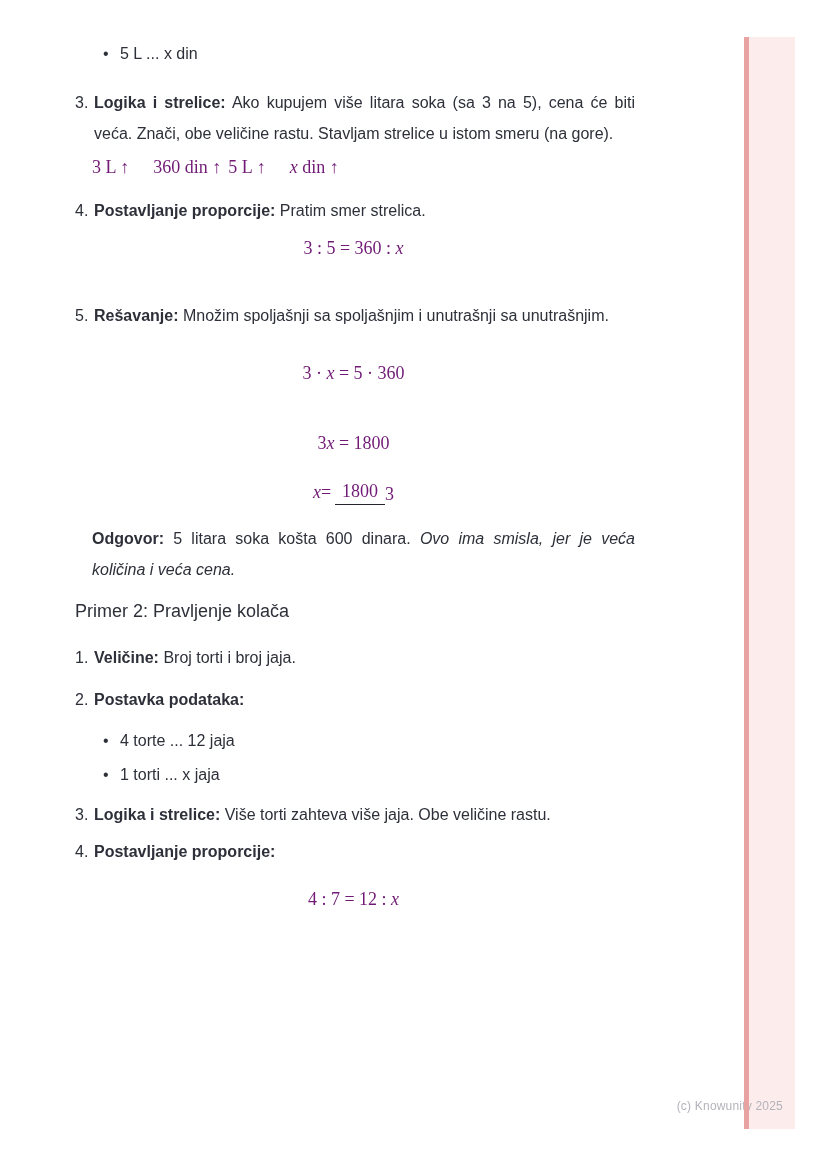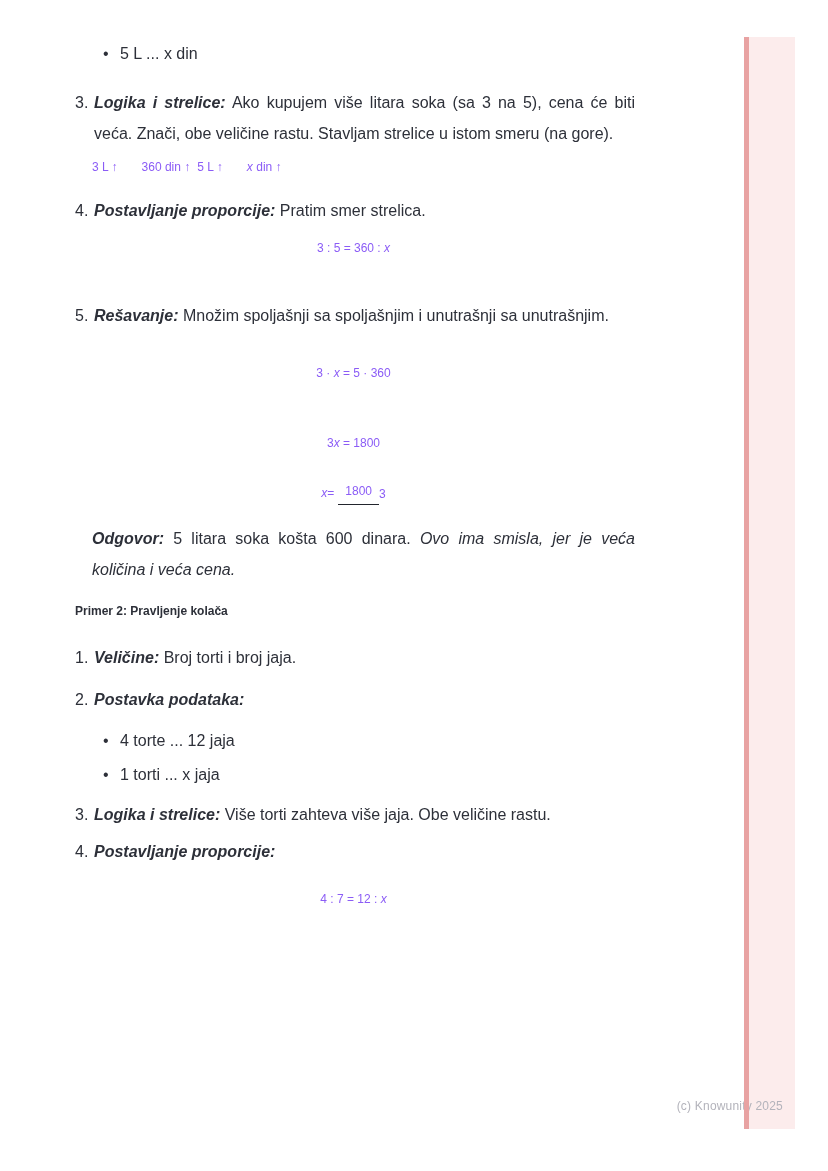--- a/index.html
+++ b/index.html
@@ -13,49 +13,49 @@
     color: #2d3039;
   }
   .content {
     position: absolute;
     left: 72px;
     top: 38px;
     width: 563px;
     font-size: 16px;
     line-height: 31px;
   }
-  .b { font-weight: bold; font-style: italic; }
+  .b { font-weight: bold; }
   .it { font-style: italic; }
   .just { text-align: justify; }
   
   .bullet-row { display: flex; padding-left: 31px; }
   .bullet-marker { width: 17px; flex: 0 0 17px; }
   
   .li { display: flex; padding-left: 3px; }
   .li-num { width: 19px; flex: 0 0 19px; }
   .li-body { flex: 1 1 auto; margin: 0; }
   
   .math {
-    font-family: Liberation Sans, sans-serif;
-    font-size: 12px;
-    color: #8b5cf6;
+    font-family: Liberation Serif, serif;
+    font-size: 18px;
+    color: #701a75;
   }
   .arrows { padding-left: 20px; }
   .gap-wide { margin-right: 24px; }
   .gap-sm  { margin-right: 7px; }
   .eq { text-align: center; }
   
   .frac-row { display: flex; justify-content: center; align-items: center; line-height: normal; }
   .frac { display: inline-flex; flex-direction: row; align-items: center; margin-left: 4px; }
   .frac-num { display: block; padding: 0 7px 2px 7px; border-bottom: 1.6px solid #22252d; line-height: 22px; }
   .frac-den { display: block; padding-top: 2px; line-height: 22px; }
   
   .answer { padding-left: 20px; }
   
-  .heading { font-weight: bold; font-size: 12px; padding-left: 3px; }
+  .heading { font-weight: normal; font-size: 18px; padding-left: 3px; }
   
   .footer {
     position: absolute;
     top: 1099px;
     right: 45px;
     font-size: 12px;
     color: #b3b3bb;
     z-index: 2;
     letter-spacing: 0.2px;
   }

